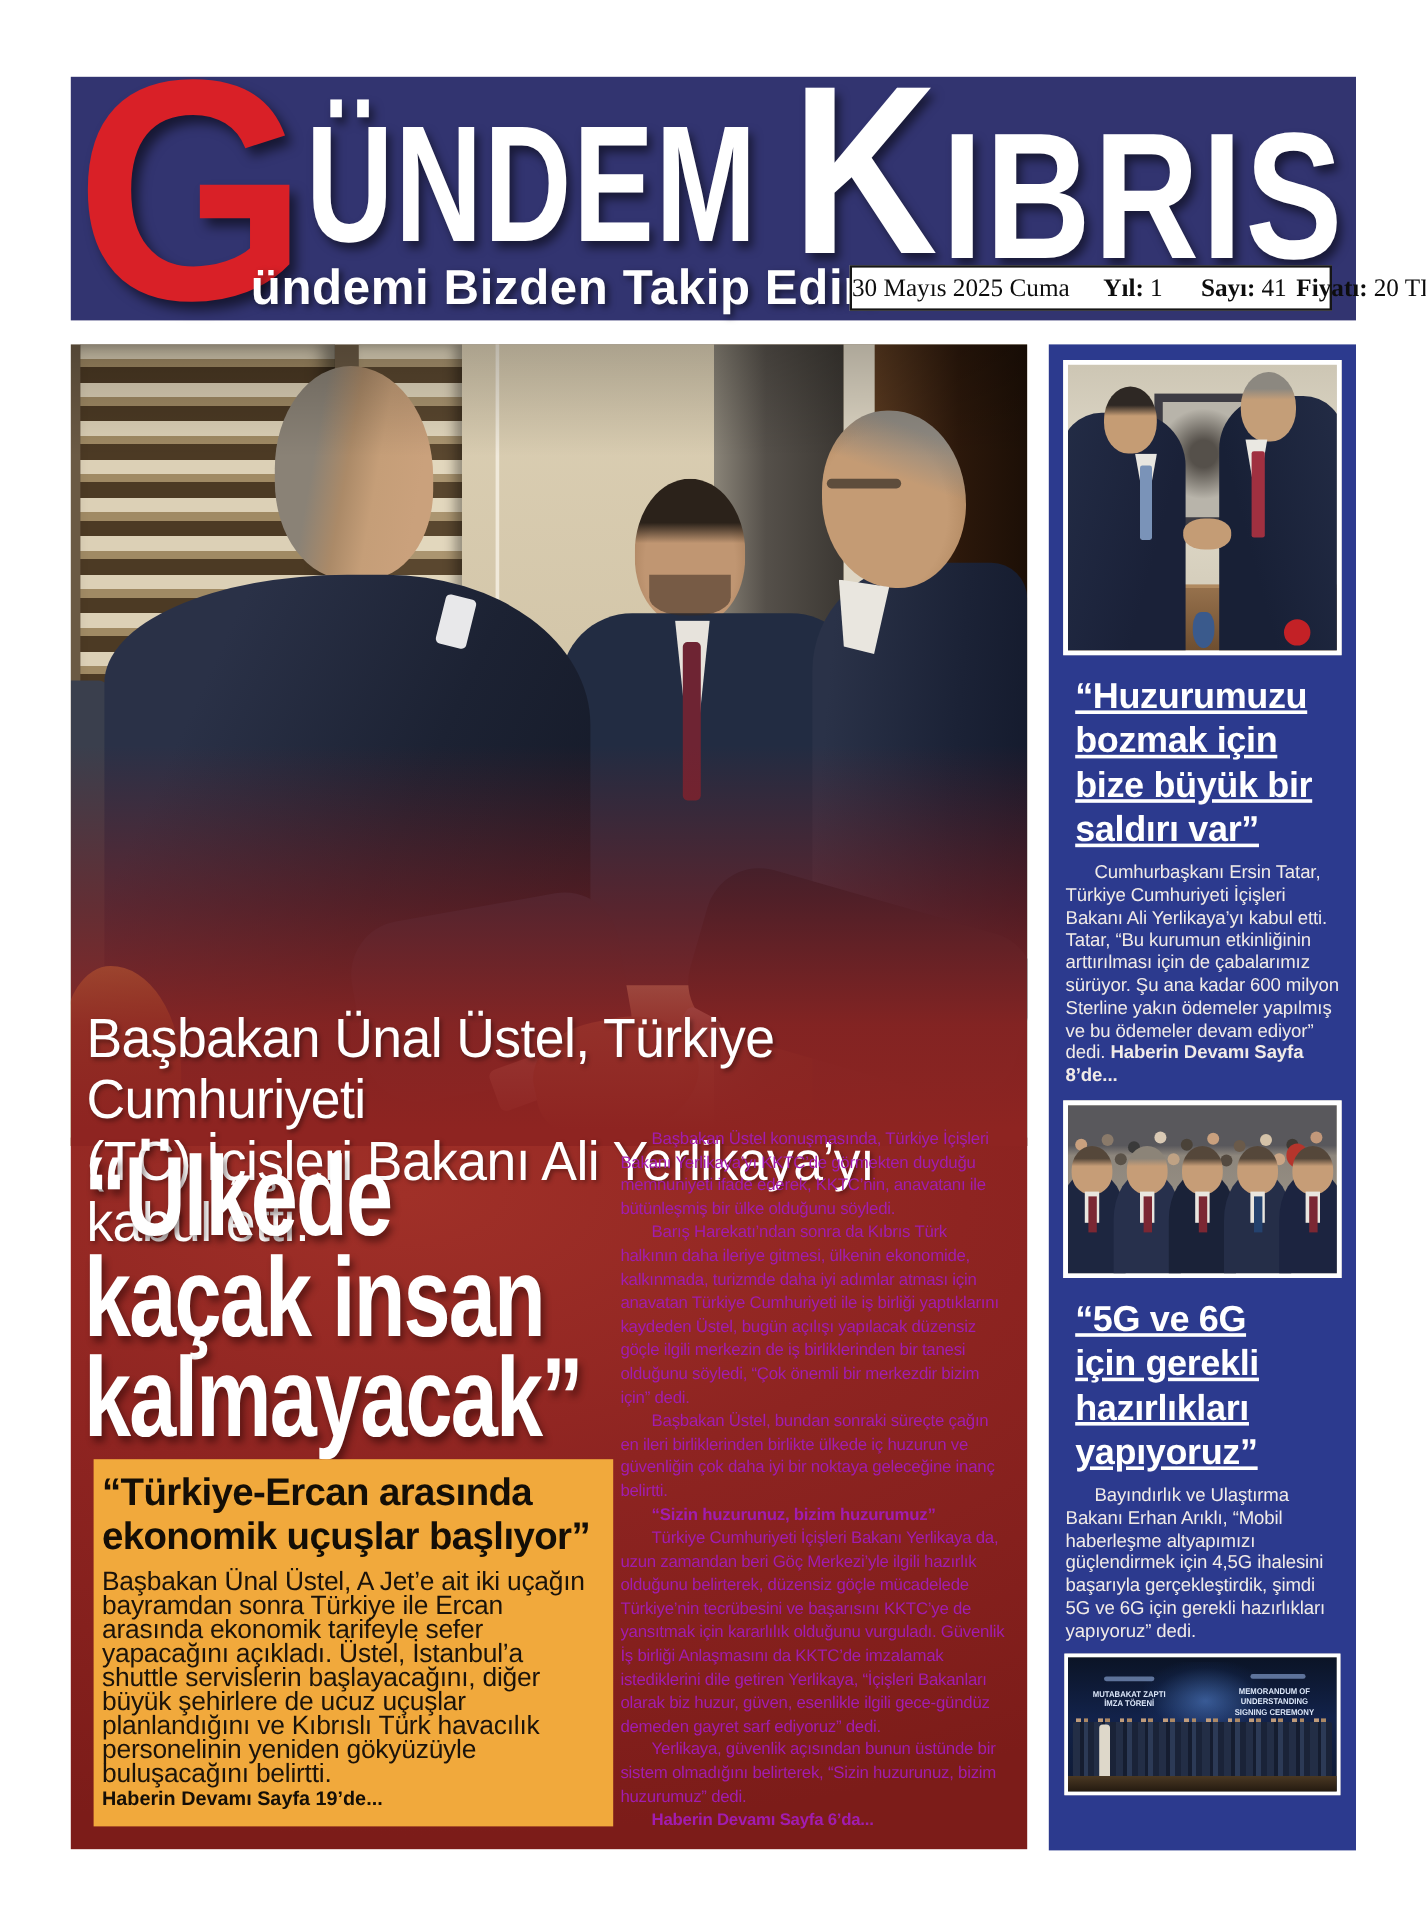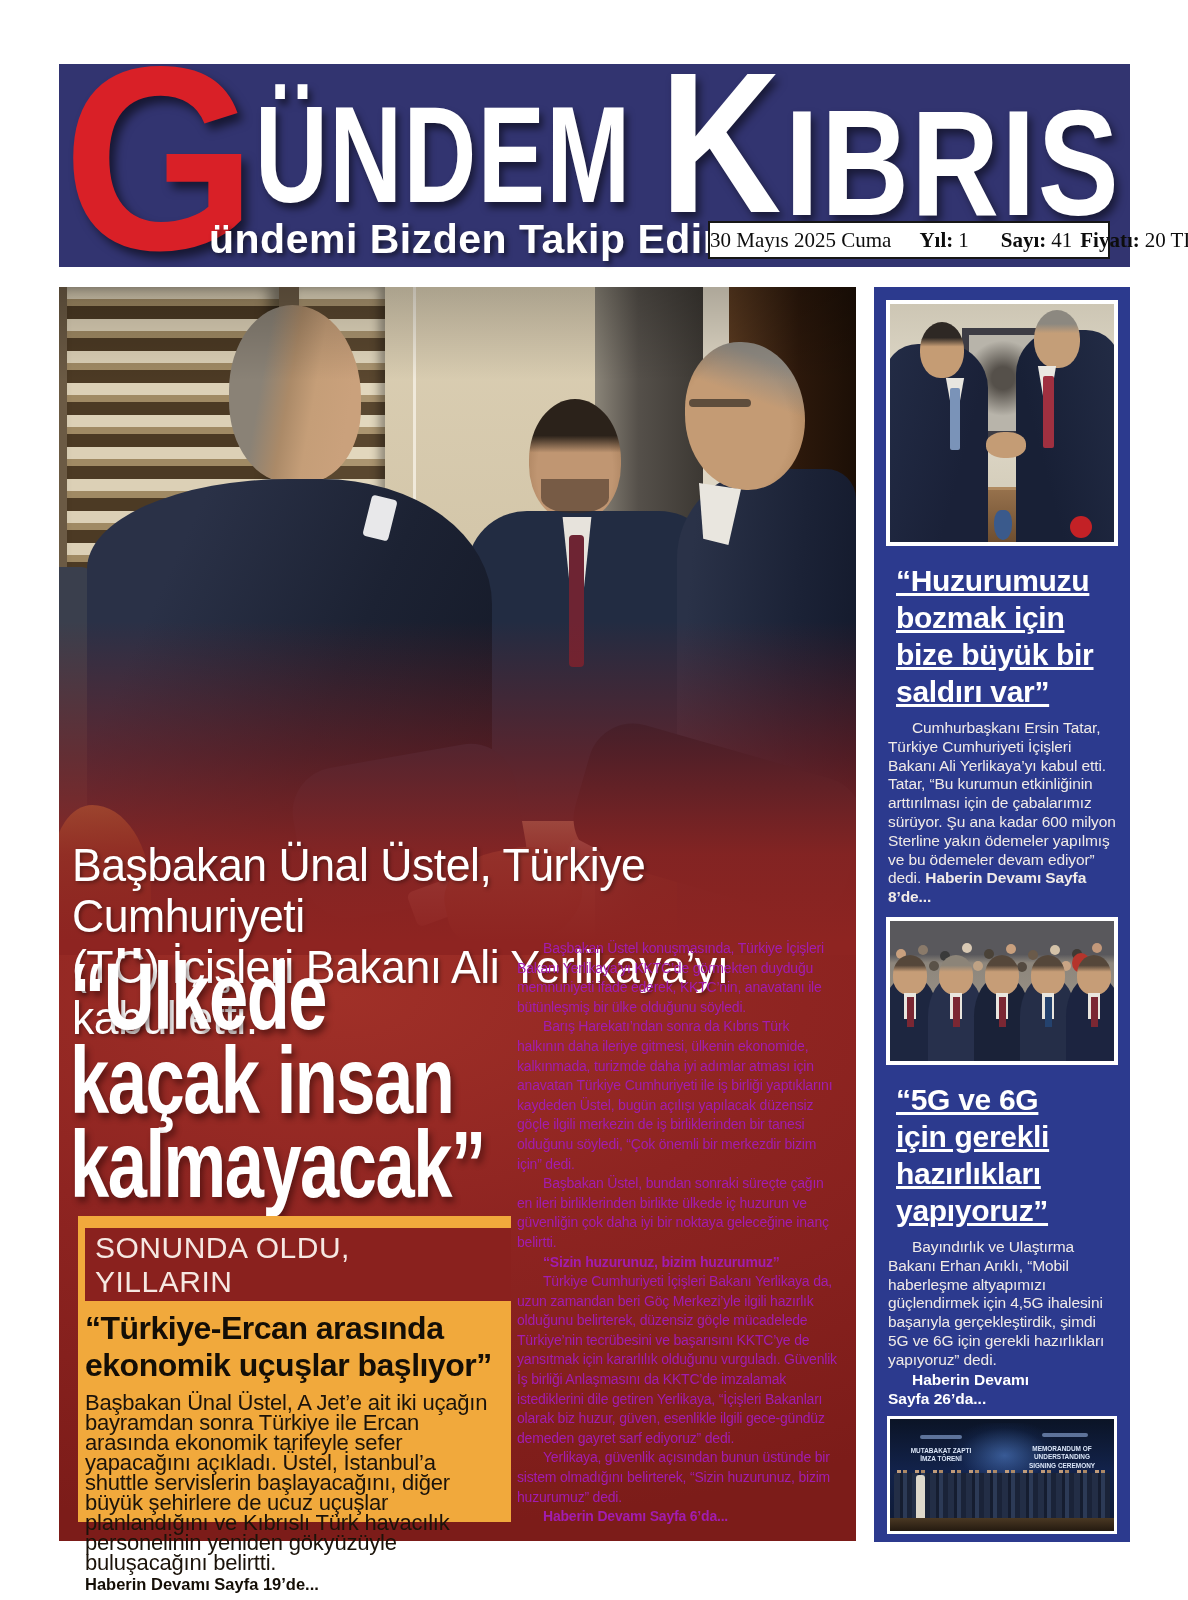--- a/index.html
+++ b/index.html
@@ -228,21 +228,20 @@
   <p>Başbakan Üstel konuşmasında, Türkiye İçişleri Bakanı Yerlikaya’yı KKTC’de görmekten duyduğu memnuniyeti ifade ederek, KKTC’nin, anavatanı ile bütünleşmiş bir ülke olduğunu söyledi.</p>
   <p>Barış Harekatı’ndan sonra da Kıbrıs Türk halkının daha ileriye gitmesi, ülkenin ekonomide, kalkınmada, turizmde daha iyi adımlar atması için anavatan Türkiye Cumhuriyeti ile iş birliği yaptıklarını kaydeden Üstel, bugün açılışı yapılacak düzensiz göçle ilgili merkezin de iş birliklerinden bir tanesi olduğunu söyledi, “Çok önemli bir merkezdir bizim için” dedi.</p>
   <p>Başbakan Üstel, bundan sonraki süreçte çağın en ileri birliklerinden birlikte ülkede iç huzurun ve güvenliğin çok daha iyi bir noktaya geleceğine inanç belirtti.</p>
   <p class="bold">“Sizin huzurunuz, bizim huzurumuz”</p>
   <p>Türkiye Cumhuriyeti İçişleri Bakanı Yerlikaya da, uzun zamandan beri Göç Merkezi’yle ilgili hazırlık olduğunu belirterek, düzensiz göçle mücadelede Türkiye’nin tecrübesini ve başarısını KKTC’ye de yansıtmak için kararlılık olduğunu vurguladı. Güvenlik İş birliği Anlaşmasını da KKTC’de imzalamak istediklerini dile getiren Yerlikaya, “İçişleri Bakanları olarak biz huzur, güven, esenlikle ilgili gece-gündüz demeden gayret sarf ediyoruz” dedi.</p>
   <p>Yerlikaya, güvenlik açısından bunun üstünde bir sistem olmadığını belirterek, “Sizin huzurunuz, bizim huzurumuz” dedi.</p>
   <p class="bold">Haberin Devamı Sayfa 6’da...</p>
 </div>
 
 <div class="abs" id="yellow-box">
-  <span class="yb-label first">SONUNDA OLDU, YILLARIN</span>
   <div id="yb-headline">“Türkiye-Ercan arasında
 ekonomik uçuşlar başlıyor”</div>
   <div id="yb-body">Başbakan Ünal Üstel, A Jet’e ait iki uçağın bayramdan sonra Türkiye ile Ercan arasında ekonomik tarifeyle sefer yapacağını açıkladı. Üstel, İstanbul’a shuttle servislerin başlayacağını, diğer büyük şehirlere de ucuz uçuşlar planlandığını ve Kıbrıslı Türk havacılık personelinin yeniden gökyüzüyle buluşacağını belirtti.</div>
   <div id="yb-cont">Haberin Devamı Sayfa 19’de...</div>
 </div>
 
 <aside class="abs" id="sidebar">
 
   <div class="sb-photo" id="sbp1">
     <div class="p1-wall"></div>
@@ -296,22 +295,20 @@
         <i></i>
         <u></u>
       </div>
   </div>
 
   <div class="sb-h">“5G ve 6G
 için gerekli
 hazırlıkları
 yapıyoruz”</div>
   <p class="sb-body">Bayındırlık ve Ulaştırma Bakanı Erhan Arıklı, “Mobil haberleşme altyapımızı güçlendirmek için 4,5G ihalesini başarıyla gerçekleştirdik, şimdi 5G ve 6G için gerekli hazırlıkları yapıyoruz” dedi.</p>
-  <p class="sb-cont">Haberin Devamı
-Sayfa 26’da...</p>
 
   <div class="sb-photo" id="sbp3">
     <div class="p3-bg"></div>
     <div class="p3-glow"></div>
     <div class="p3-logo p3-l1"></div>
     <div class="p3-logo p3-l2"></div>
     <div class="p3-screen p3-s1">MUTABAKAT ZAPTI
 İMZA TÖRENİ</div>
     <div class="p3-screen p3-s2">MEMORANDUM OF UNDERSTANDING
 SIGNING CEREMONY</div>

